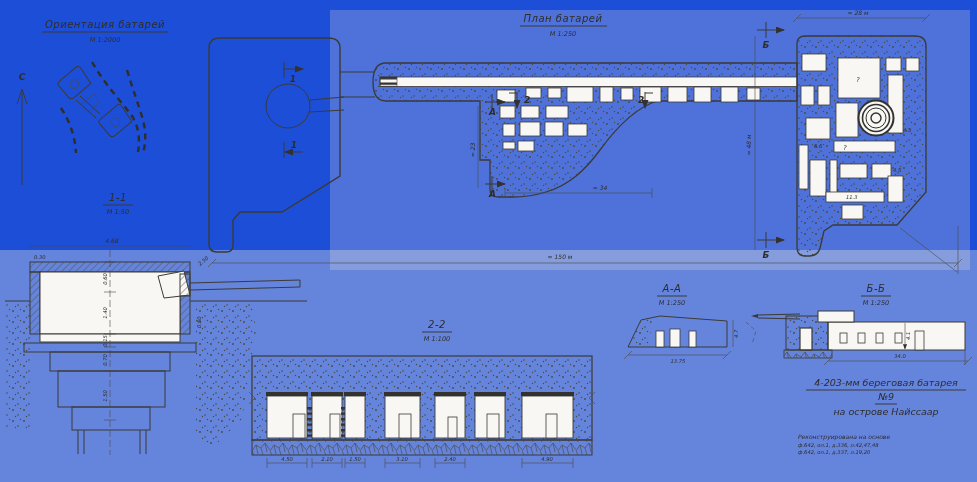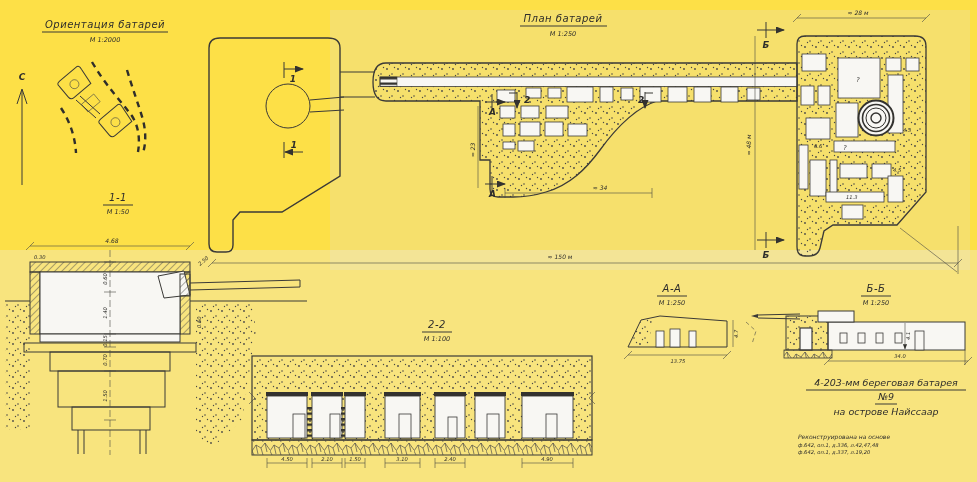--- a/index.html
+++ b/index.html
@@ -1,16 +1,16 @@
 <!DOCTYPE html>
 <html><head>
 <meta charset="utf-8">
 <style>
   html,body{margin:0;padding:0;background:#e8e6e1;}
-  #stage{position:relative;width:977px;height:482px;background:#fde047;overflow:hidden;
+  #stage{position:relative;width:977px;height:482px;background:#1d4ed8;overflow:hidden;
          font-family:"DejaVu Sans",sans-serif;}
   svg{position:absolute;left:0;top:0;}
   svg text{font-family:"DejaVu Sans",sans-serif;font-style:italic;fill:#2e2d2b;}
   .t-big{font-size:10px;letter-spacing:.5px;}
   .t-scale{font-size:6.5px;}
   .t-dim{font-size:6px;}
   .t-tiny{font-size:5.2px;}
   .t-marker{font-size:9px;font-weight:bold;}
   .ln{stroke:#3b3a37;fill:none;stroke-width:1;}
   .ln2{stroke:#3b3a37;fill:none;stroke-width:1.4;}

